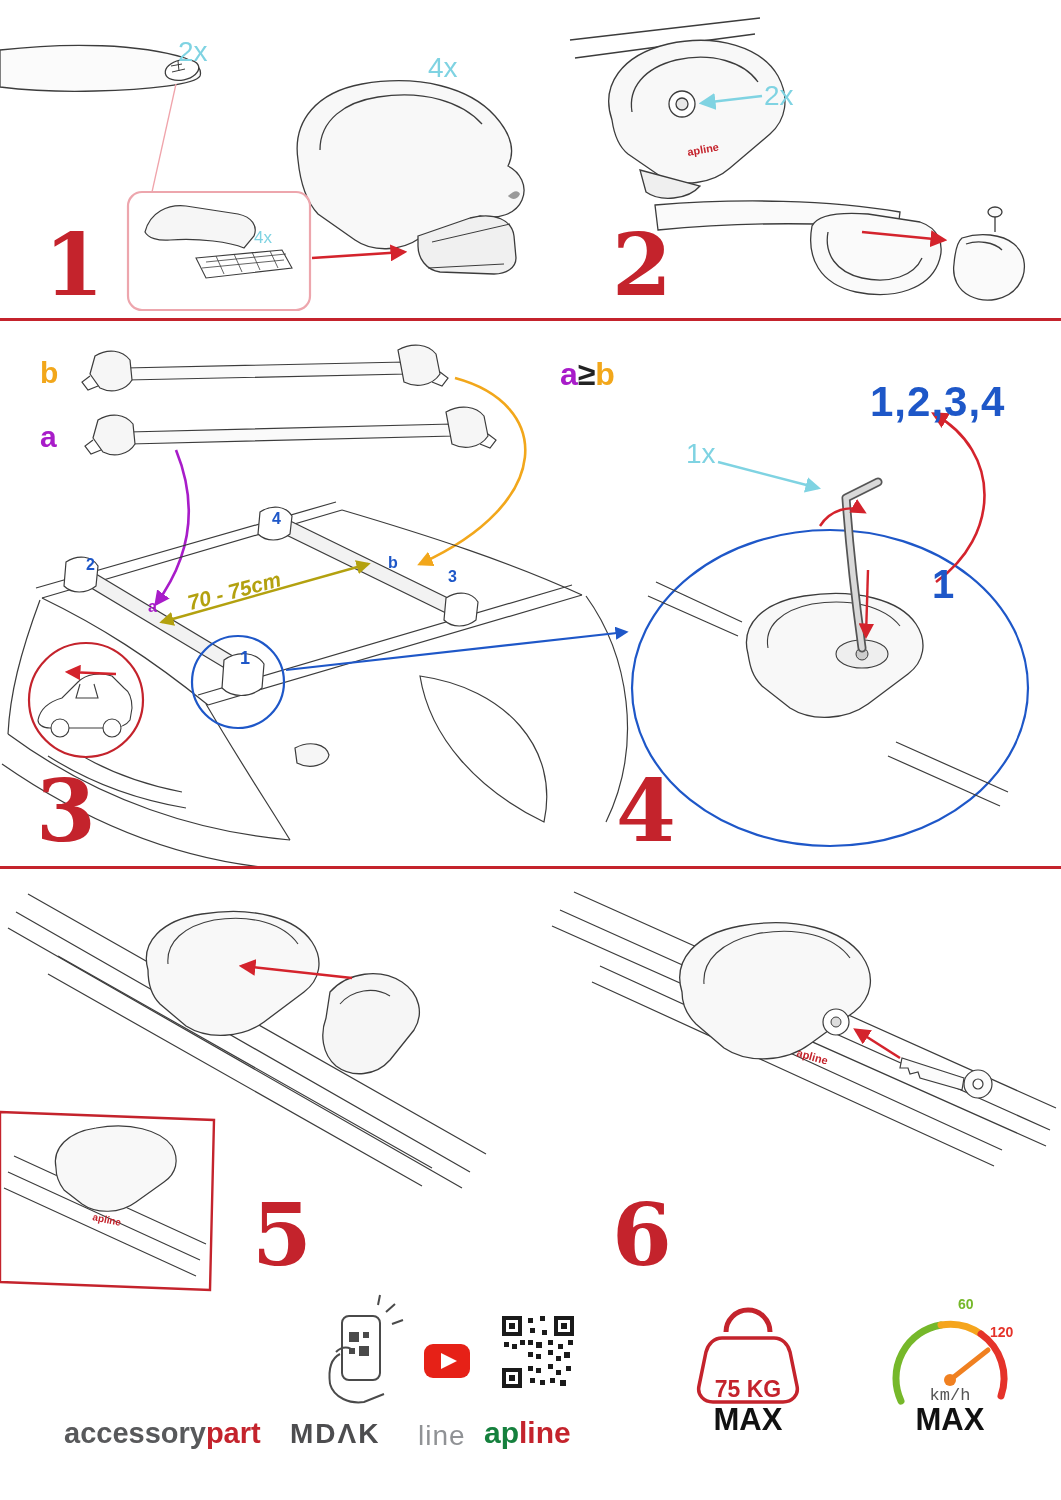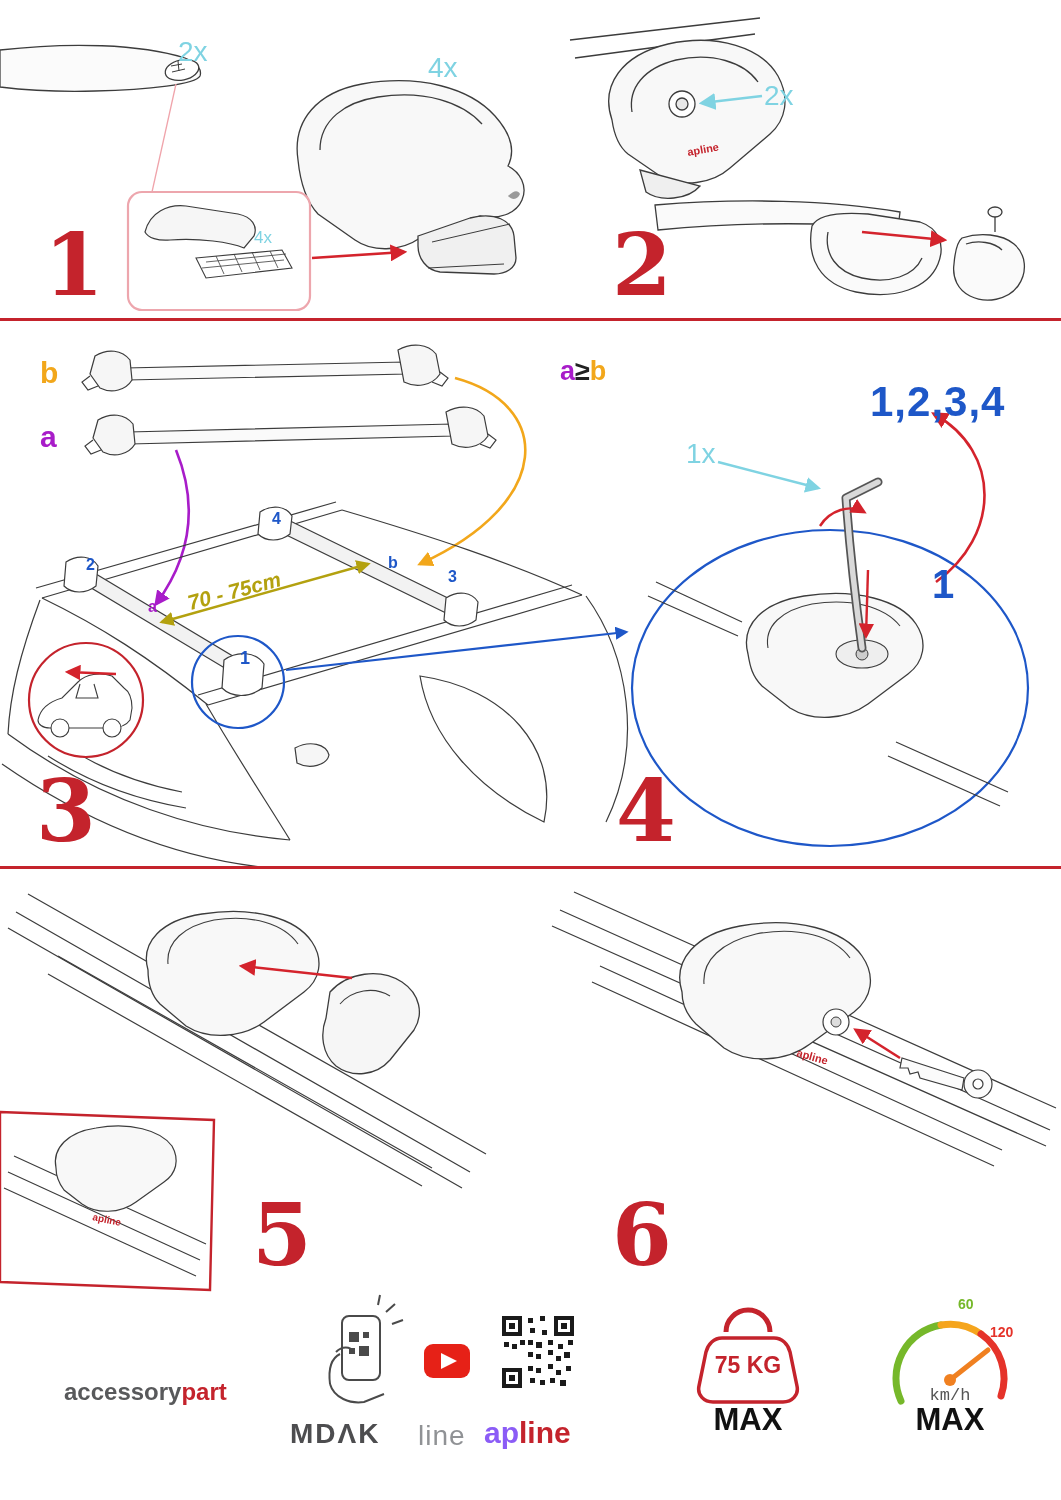--- a/index.html
+++ b/index.html
@@ -13,34 +13,34 @@
 .abs{position:absolute;}
 svg{display:block;font-family:"Liberation Sans",sans-serif;}
 .step-num{font-family:"DejaVu Serif",serif;font-weight:700;font-size:86px;line-height:.9;color:var(--red);}
 .qty{font-size:28px;color:var(--cyan);}
 .qty-sm{font-size:17px;color:var(--cyan);}
 .pos{font-size:16px;font-weight:700;color:var(--blue);}
 .pos-a{color:var(--purple);}
 .bar-label{font-size:30px;font-weight:700;}
 .lab-b{color:var(--orange);}
 .lab-a{color:var(--purple);}
-.rule{font-size:27px;font-weight:700;color:#222;}
+.rule{font-size:32px;font-weight:700;color:#222;}
 .rule .a{color:var(--purple);} .rule .b{color:var(--orange);}
 .seq{font-size:42px;font-weight:700;color:var(--blue);letter-spacing:1px;}
 .tighten{font-size:40px;font-weight:700;color:var(--blue);}
 .dist{font-size:21px;font-style:italic;font-weight:700;color:var(--olive);transform:rotate(-15deg);transform-origin:left top;}
 .divider{position:absolute;left:0;width:1061px;height:3px;background:var(--red);}
 .model{font-size:31px;font-weight:700;color:var(--navy);letter-spacing:1px;}
-.brandline{font-size:24px;font-weight:700;letter-spacing:0;}
+.brandline{font-size:29px;font-weight:700;letter-spacing:0;margin-top:39px;}
 .brandline .g{color:#58595b;} .brandline .r{color:var(--red);}
 .logo-mdak{font-size:28px;font-weight:700;color:#4d4d4f;letter-spacing:2px;}
 .logo-ipqi{font-size:28px;color:#909295;letter-spacing:1px;}
 .logo-apline{font-size:30px;font-weight:700;}
-.logo-apline .g{color:#8b5cf6;margin-top:35px;} .logo-apline .r{color:var(--red);}
-.wt-val{font-size:23px;font-weight:700;color:var(--red);text-align:center;}
+.logo-apline .g{color:#15803d;margin-top:35px;} .logo-apline .r{color:var(--red);}
+.wt-val{font-size:23px;font-weight:700;color:var(--red);text-align:center;margin-top:24px;}
 .max{font-size:31px;font-weight:700;color:#111;text-align:center;}
 .spd-low{font-size:14px;font-weight:700;color:#76b82a;}
 .spd-high{font-size:14px;font-weight:700;color:#e5332a;}
 .spd-unit{font-size:17px;color:#555;text-align:center;font-family:Liberation Mono, monospace;}
 </style>
 </head>
 <body>
 
 <div class="page">
 

